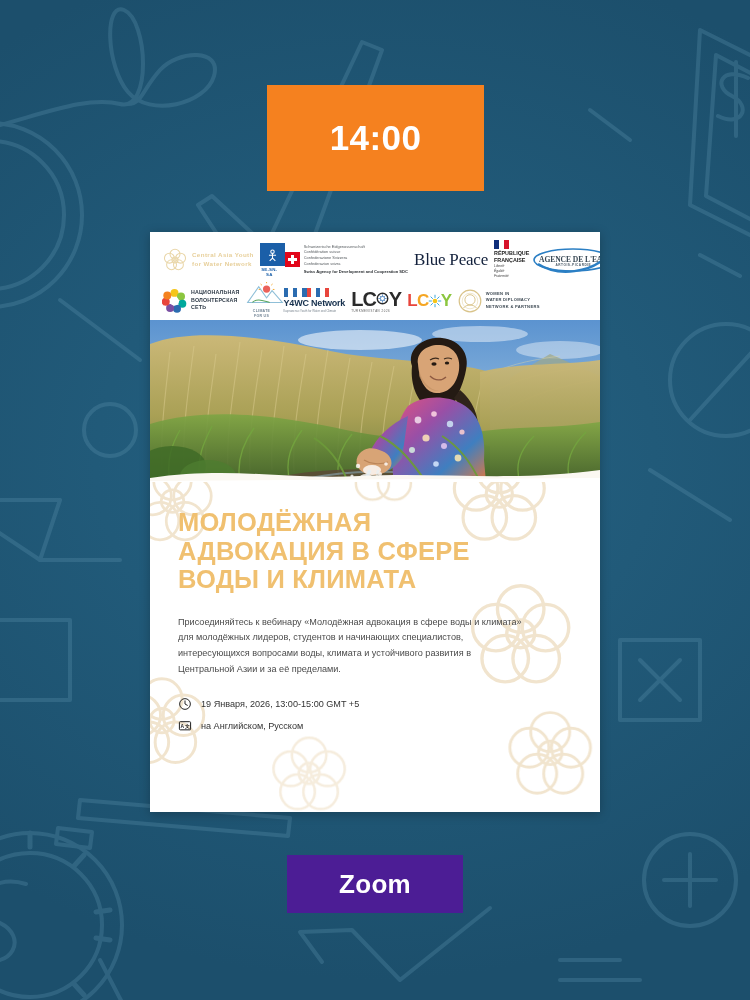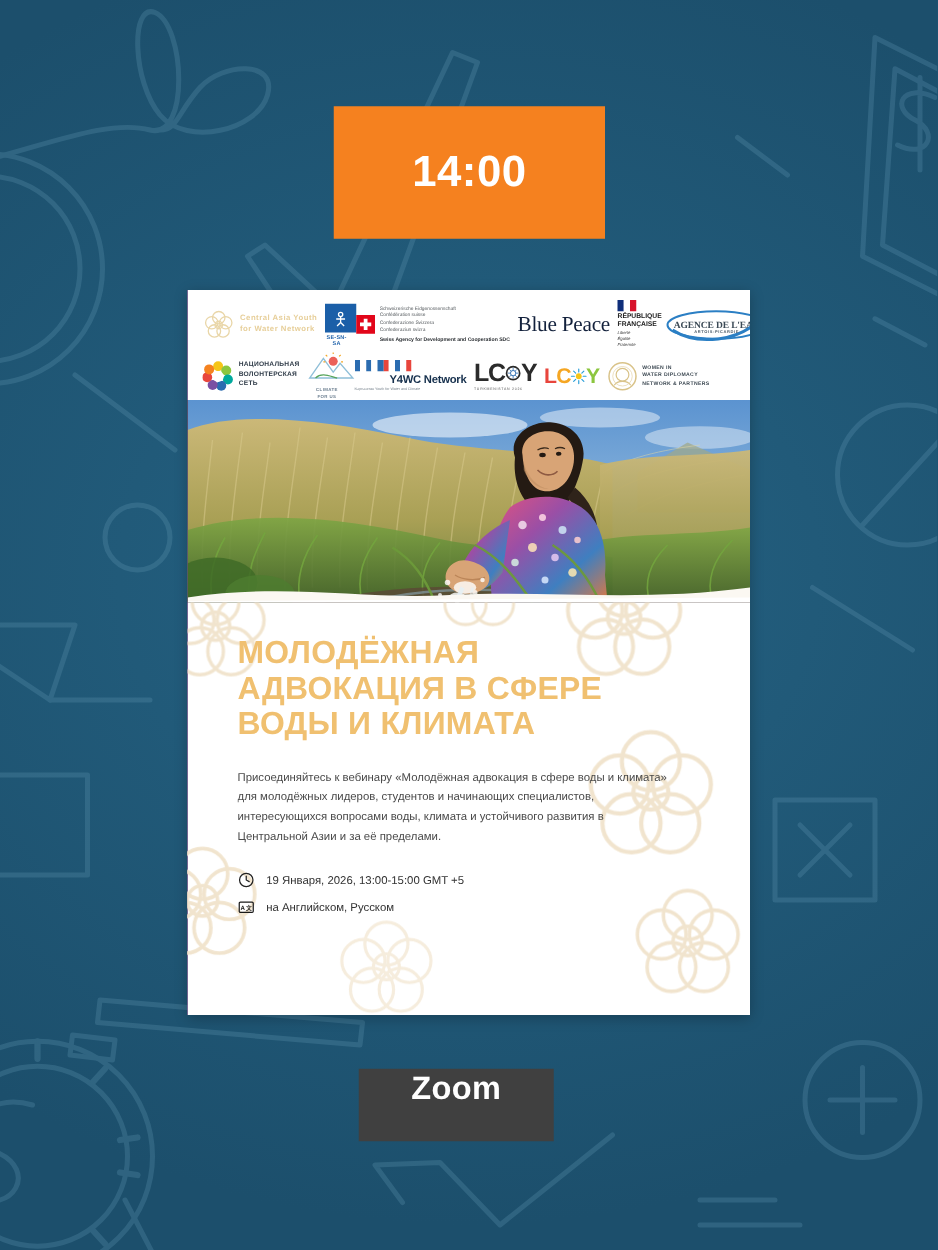--- a/index.html
+++ b/index.html
@@ -163,21 +163,21 @@
   .nvs-text { font-size: 5.3px; font-weight: bold; color: #2e3a47; line-height: 1.5; letter-spacing: 0.2px; }
 
   
   .climate { width: 38px; flex: none; text-align: center; }
   .climate-sub { font-size: 3.5px; font-weight: bold; color: #6c7f90; line-height: 1.35; letter-spacing: 0.3px; margin-top: 1px; }
 
   
   .y4wc { flex: none; }
   .y4wc-bars { display: flex; height: 9px; width: 46px; margin-bottom: 1px; }
   .y4wc-bars i { flex: 1; }
-  .y4wc-name { font-size: 9px; font-weight: bold; color: #16304d; letter-spacing: -0.2px; white-space: nowrap; margin-left: 28px; }
+  .y4wc-name { font-size: 9px; font-weight: bold; color: #16304d; letter-spacing: -0.2px; white-space: nowrap; }
   .y4wc-sub { font-size: 2.9px; color: #7a858f; margin-top: 1px; white-space: nowrap; }
 
   
   .lcoy-mono { display: flex; align-items: center; flex: none; }
   .lcoy-mono .lt { font-size: 20px; font-weight: bold; color: #2b2b2b; letter-spacing: -1px; line-height: 1; }
   .lcoy-mono .sun { width: 15px; height: 15px; margin: 0 -1px; }
   .lcoy-sub { font-size: 2.8px; color: #555; letter-spacing: 0.6px; }
 
   
   .lcoy-color { display: flex; align-items: center; flex: none; }
@@ -195,21 +195,21 @@
     overflow: hidden;
     background: #6f8f4f;
   }
   .photo svg { display: block; width: 450px; height: 162px; }
 
   
   .content {
     position: relative;
     height: 330px;
     background: #ffffff;
-    padding: 26px 38px 0 40px;
+    padding: 26px 38px 0 28px;
     overflow: hidden;
   }
   .ornaments {
     position: absolute; inset: 0; width: 450px; height: 330px;
     pointer-events: none;
   }
   .content-inner { position: relative; z-index: 2; }
 
   .poster-title {
     font-size: 25.5px;
@@ -241,25 +241,25 @@
     margin-bottom: 8px;
   }
   .detail-icon { width: 14px; height: 14px; flex: none; }
   .detail-text { font-size: 9.1px; color: #333333; }
 
   
   .zoom-button {
     position: absolute;
     left: 287px;
     top: 855px;
-    width: 156px;
+    width: 176px;
     height: 58px;
-    background: #404040;
+    background: #4c1d95;
     display: flex;
-    align-items: flex-start;
+    align-items: center;
     justify-content: center;
     cursor: pointer;
   }
   .zoom-button span {
     color: #ffffff;
     font-size: 26px;
     font-weight: bold;
     letter-spacing: 0.3px;
   }
 </style>

